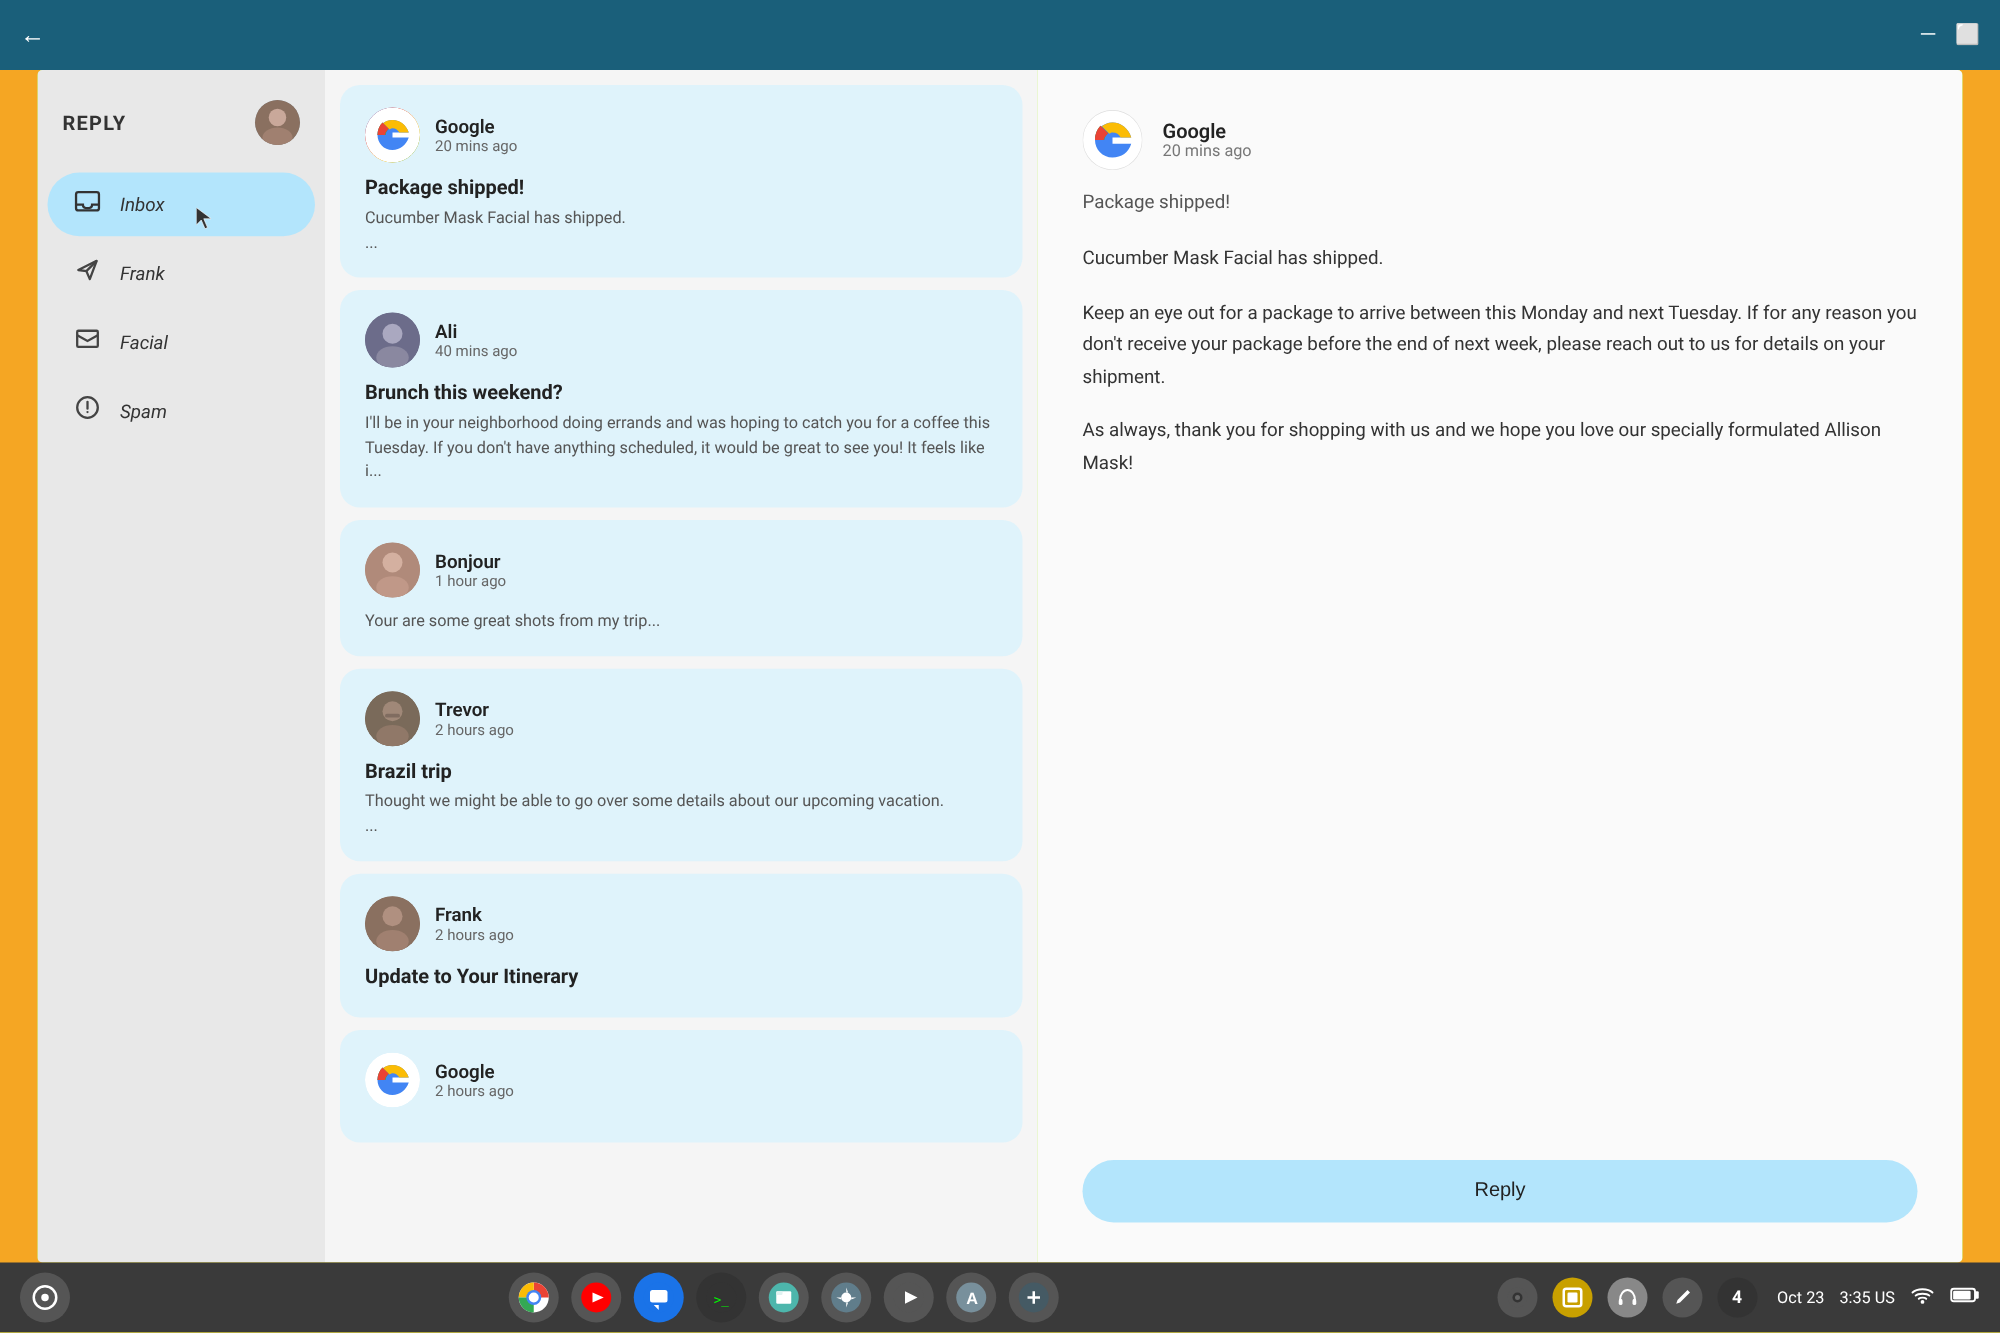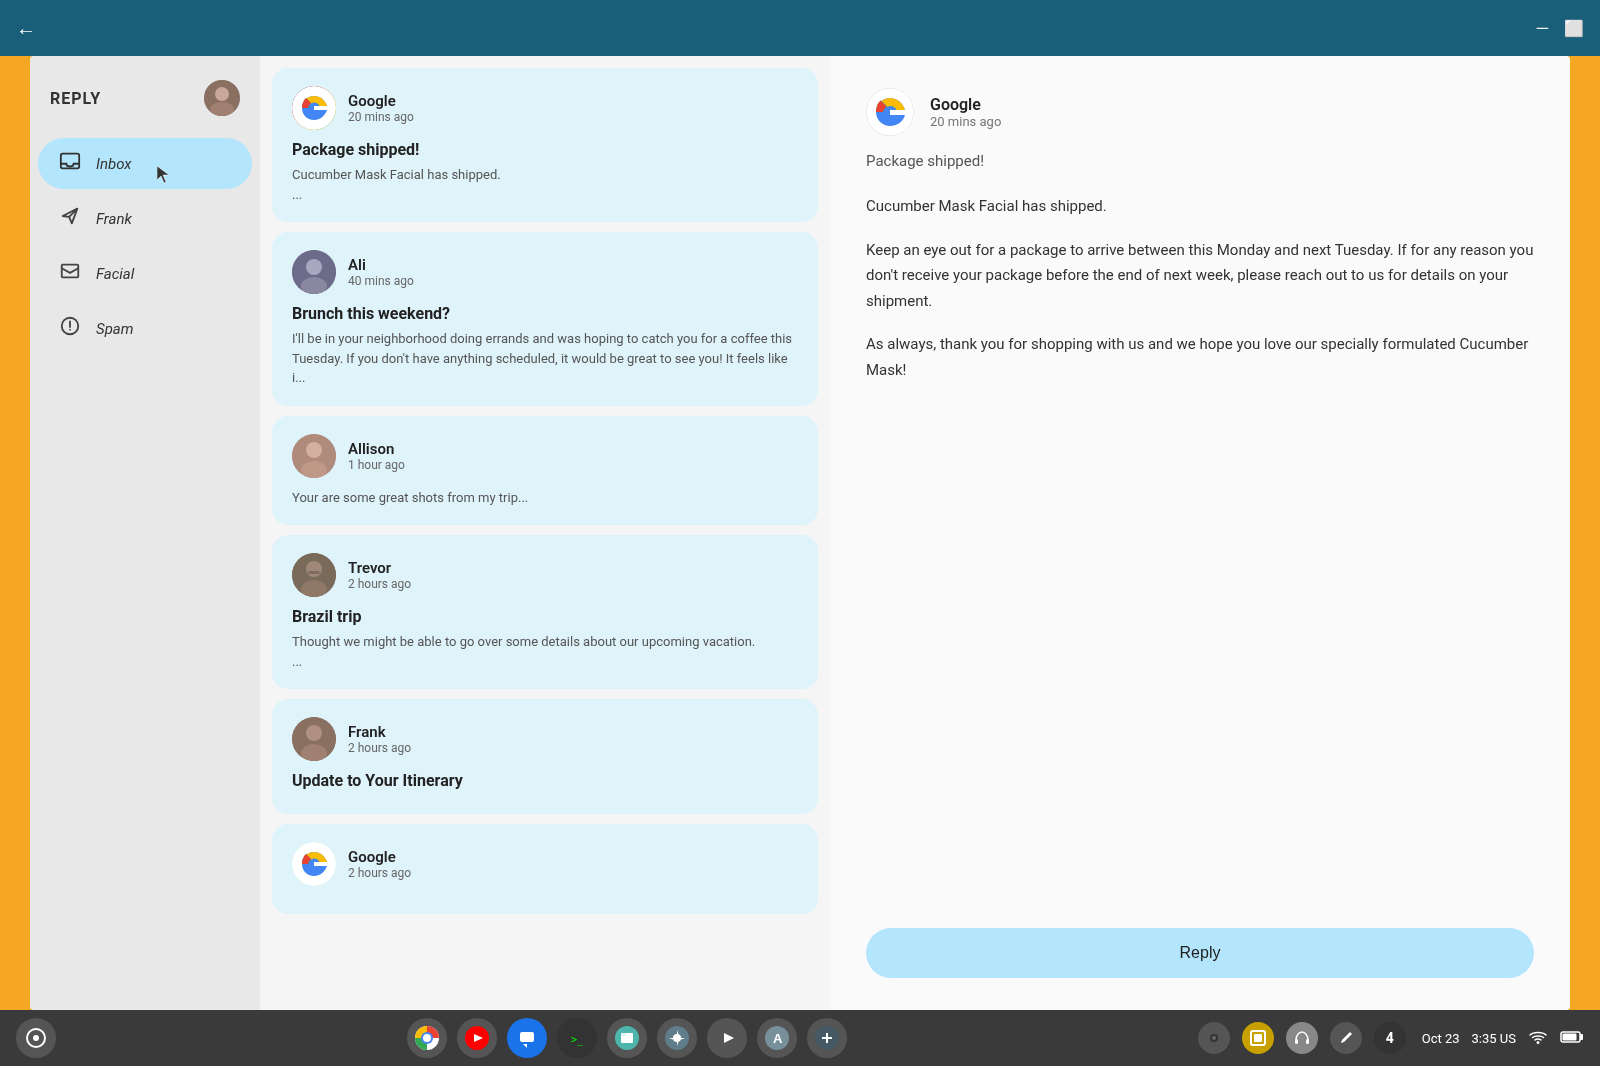--- a/index.html
+++ b/index.html
@@ -400,21 +400,21 @@
     <div class="email-card">
       <div class="email-card-header">
         <div class="email-avatar" style="background:#b08a7a;">
           <svg width="44" height="44" viewBox="0 0 44 44">
             <circle cx="22" cy="22" r="22" fill="#b08a7a"></circle>
             <circle cx="22" cy="16" r="8" fill="#d4b0a0"></circle>
             <ellipse cx="22" cy="36" rx="13" ry="9" fill="#c09888"></ellipse>
           </svg>
         </div>
         <div class="email-sender-info">
-          <span class="email-sender-name">Allison</span>
+          <span class="email-sender-name">Bonjour</span>
           <span class="email-time">1 hour ago</span>
         </div>
       </div>
       <div class="email-preview">Your are some great shots from my trip...</div>
     </div>
 
     <div class="email-card">
       <div class="email-card-header">
         <div class="email-avatar" style="background:#7a6a5a;">
           <svg width="44" height="44" viewBox="0 0 44 44">
@@ -487,21 +487,21 @@
         <div class="detail-sender-name">Google</div>
         <div class="detail-time">20 mins ago</div>
       </div>
     </div>
 
     <div class="detail-subject-line">Package shipped!</div>
 
     <div class="detail-body">
       <p>Cucumber Mask Facial has shipped.</p>
       <p>Keep an eye out for a package to arrive between this Monday and next Tuesday. If for any reason you don't receive your package before the end of next week, please reach out to us for details on your shipment.</p>
-      <p>As always, thank you for shopping with us and we hope you love our specially formulated Cucumber Mask!</p>
+      <p>As always, thank you for shopping with us and we hope you love our specially formulated Allison Mask!</p>
     </div>
 
     <div class="detail-actions">
       <button class="action-btn">Reply</button>
     </div>
   </div>
 
 </div>
 
 <div class="taskbar">

